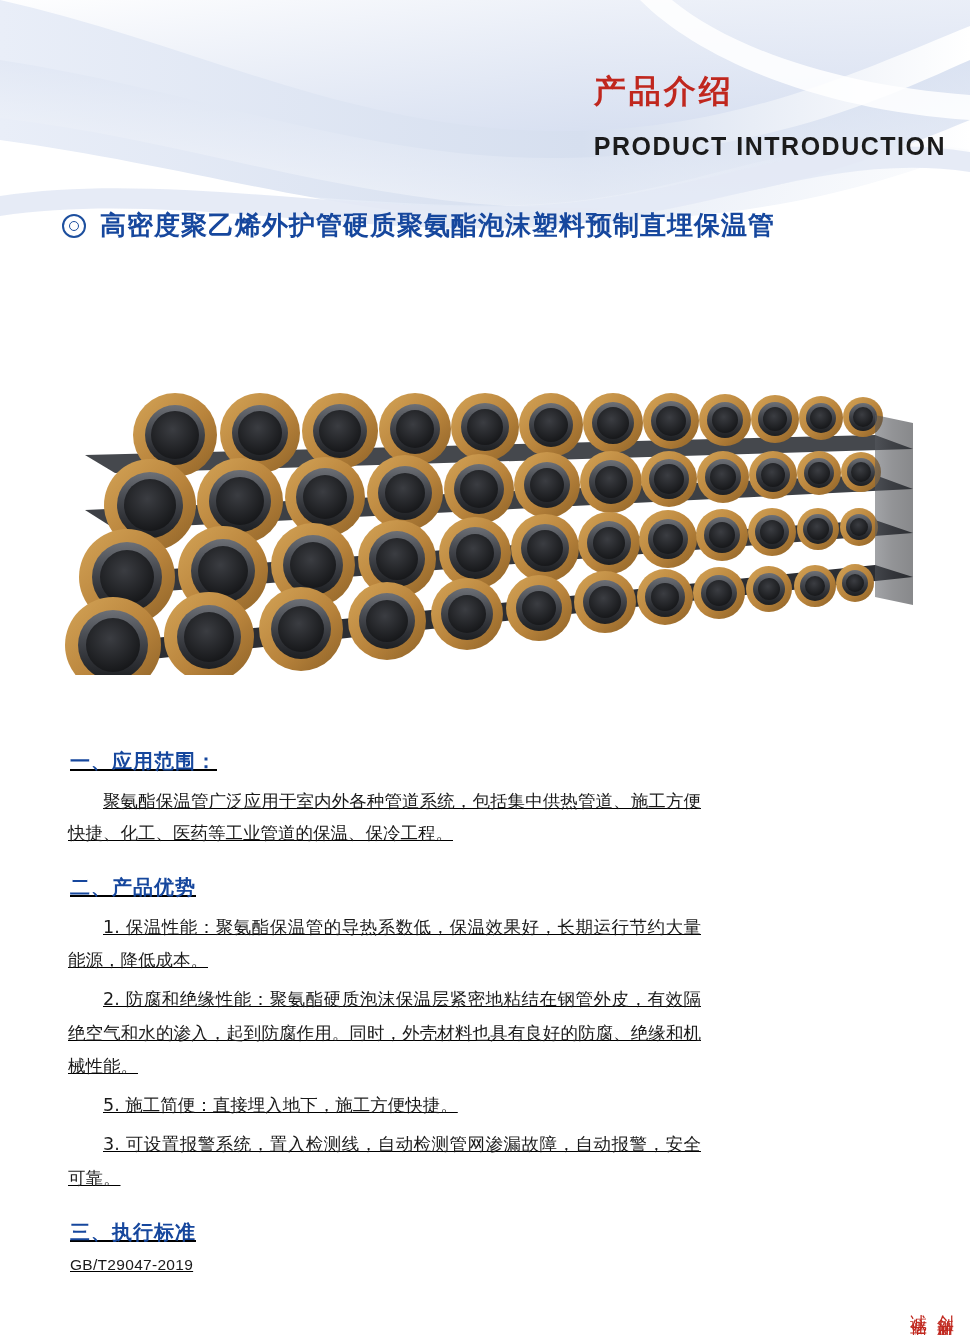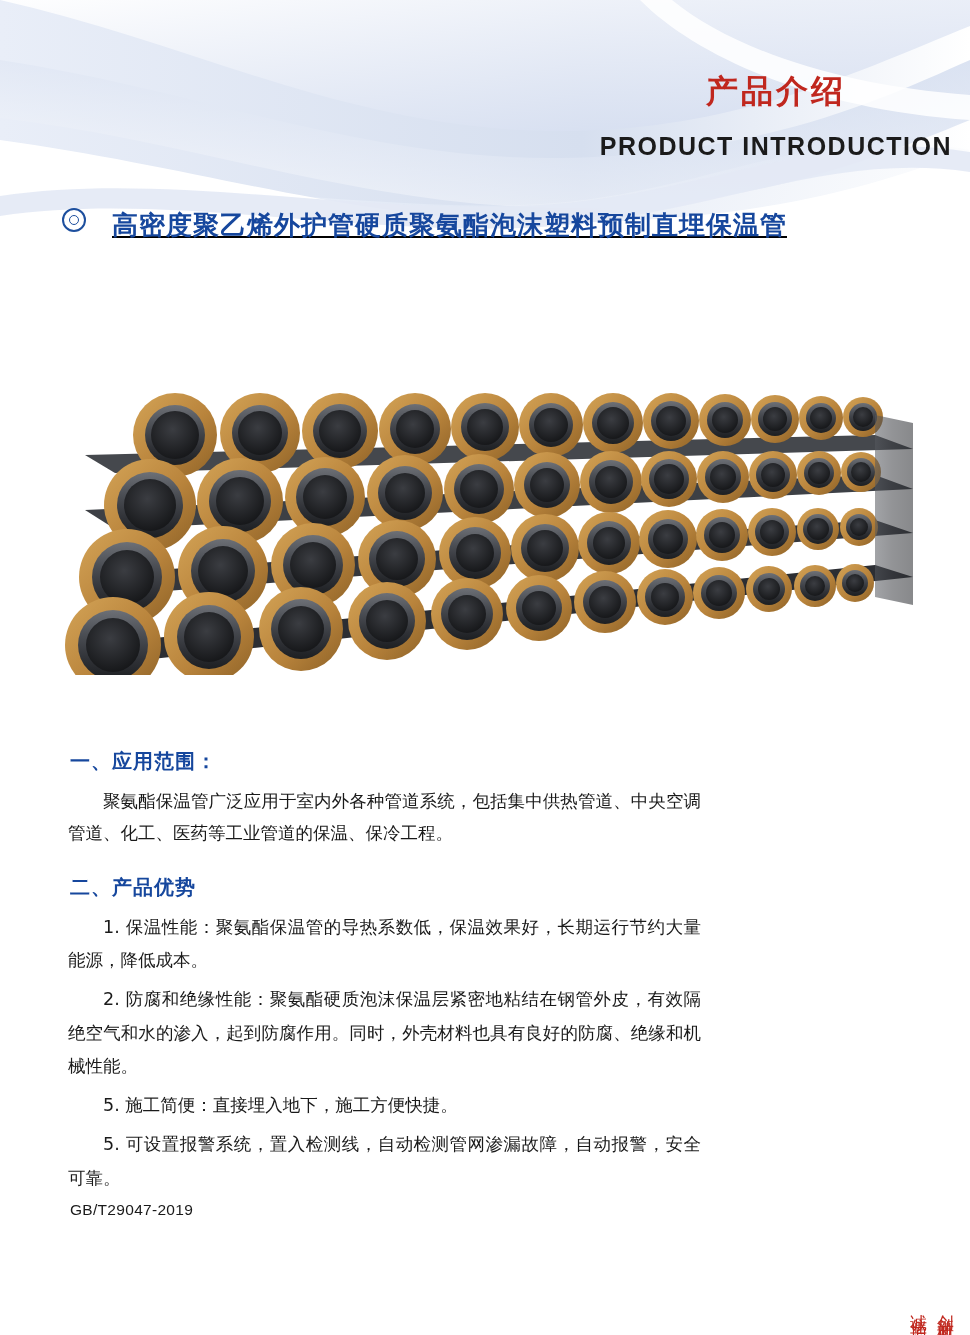--- a/index.html
+++ b/index.html
@@ -27,23 +27,23 @@
     position: absolute;
     inset: 0;
     background: linear-gradient(115deg, #ffffff 0%, #f2f5fb 18%, #e6ecf7 38%, #dfe7f4 55%, #eef2f9 72%, #ffffff 100%);
   }
   .header svg.waves {
     position: absolute;
     top: 0; left: 0;
   }
   .header-title-zone {
     position: absolute;
-    right: 18px;
+    right: 24px;
     top: 72px;
-    text-align: center;
+    text-align: left;
   }
   .title-cn {
     font-size: 32px;
     font-weight: bold;
     color: #c0271e;
     letter-spacing: 3px;
     line-height: 1.2;
     font-family: "DejaVu Sans", "Liberation Sans", sans-serif;
   }
   .title-en {
@@ -54,23 +54,22 @@
     letter-spacing: 1.5px;
     font-family: "Liberation Sans", sans-serif;
   }
 
   
   .product-heading {
     position: absolute;
     top: 208px;
     left: 62px;
     display: flex;
-    align-items: flex-start;
-    gap: 26px;
-    text-decoration: underline;
+    align-items: center;
+    gap: 14px;
   }
   .bullet-ring {
     width: 20px;
     height: 20px;
     border-radius: 50%;
     border: 2px solid #1d4f9e;
     position: relative;
     flex: none;
   }
   .bullet-ring::after {
@@ -101,20 +100,21 @@
   .product-image-wrap svg {
     display: block;
   }
 
   
   .content {
     position: absolute;
     top: 748px;
     left: 0;
     width: 769px;
+    text-decoration: underline;
   }
   .section-title {
     color: #16479d;
     font-weight: bold;
     font-size: 20px;
     margin: 0 0 10px 70px;
     letter-spacing: 1px;
     font-family: "DejaVu Sans", "Liberation Sans", sans-serif;
   }
   .section-title.second { margin-top: 24px; }
@@ -398,27 +398,28 @@
 
     <g opacity="0.55">
       <polygon points="820,100 858,108 858,290 820,282" fill="url(#bodyFade)"></polygon>
     </g>
   </svg>
 </div>
 
 <div class="content">
 
   <h2 class="section-title">一、应用范围：</h2>
-  <p class="para indent">聚氨酯保温管广泛应用于室内外各种管道系统，包括集中供热管道、中央空调管道、化工、医药等工业管道的保温、保冷工程。</p>
+  <p class="para indent">聚氨酯保温管广泛应用于室内外各种管道系统，包括集中供热管道、施工方便快捷、化工、医药等工业管道的保温、保冷工程。</p>
 
   <h2 class="section-title second">二、产品优势</h2>
   <p class="list-item">1. 保温性能：聚氨酯保温管的导热系数低，保温效果好，长期运行节约大量能源，降低成本。</p>
   <p class="list-item">2. 防腐和绝缘性能：聚氨酯硬质泡沫保温层紧密地粘结在钢管外皮，有效隔绝空气和水的渗入，起到防腐作用。同时，外壳材料也具有良好的防腐、绝缘和机械性能。</p>
   <p class="list-item">5. 施工简便：直接埋入地下，施工方便快捷。</p>
-  <p class="list-item">5. 可设置报警系统，置入检测线，自动检测管网渗漏故障，自动报警，安全可靠。</p>
-
+  <p class="list-item">3. 可设置报警系统，置入检测线，自动检测管网渗漏故障，自动报警，安全可靠。</p>
+
+  <h2 class="section-title third">三、执行标准</h2>
   <div class="standard-code">GB/T29047-2019</div>
 </div>
 
 <div class="side-slogan">
   <div class="slogan-col">诚信共</div>
   <div class="slogan-col">创新进取</div>
 </div>
 
 </body></html>

